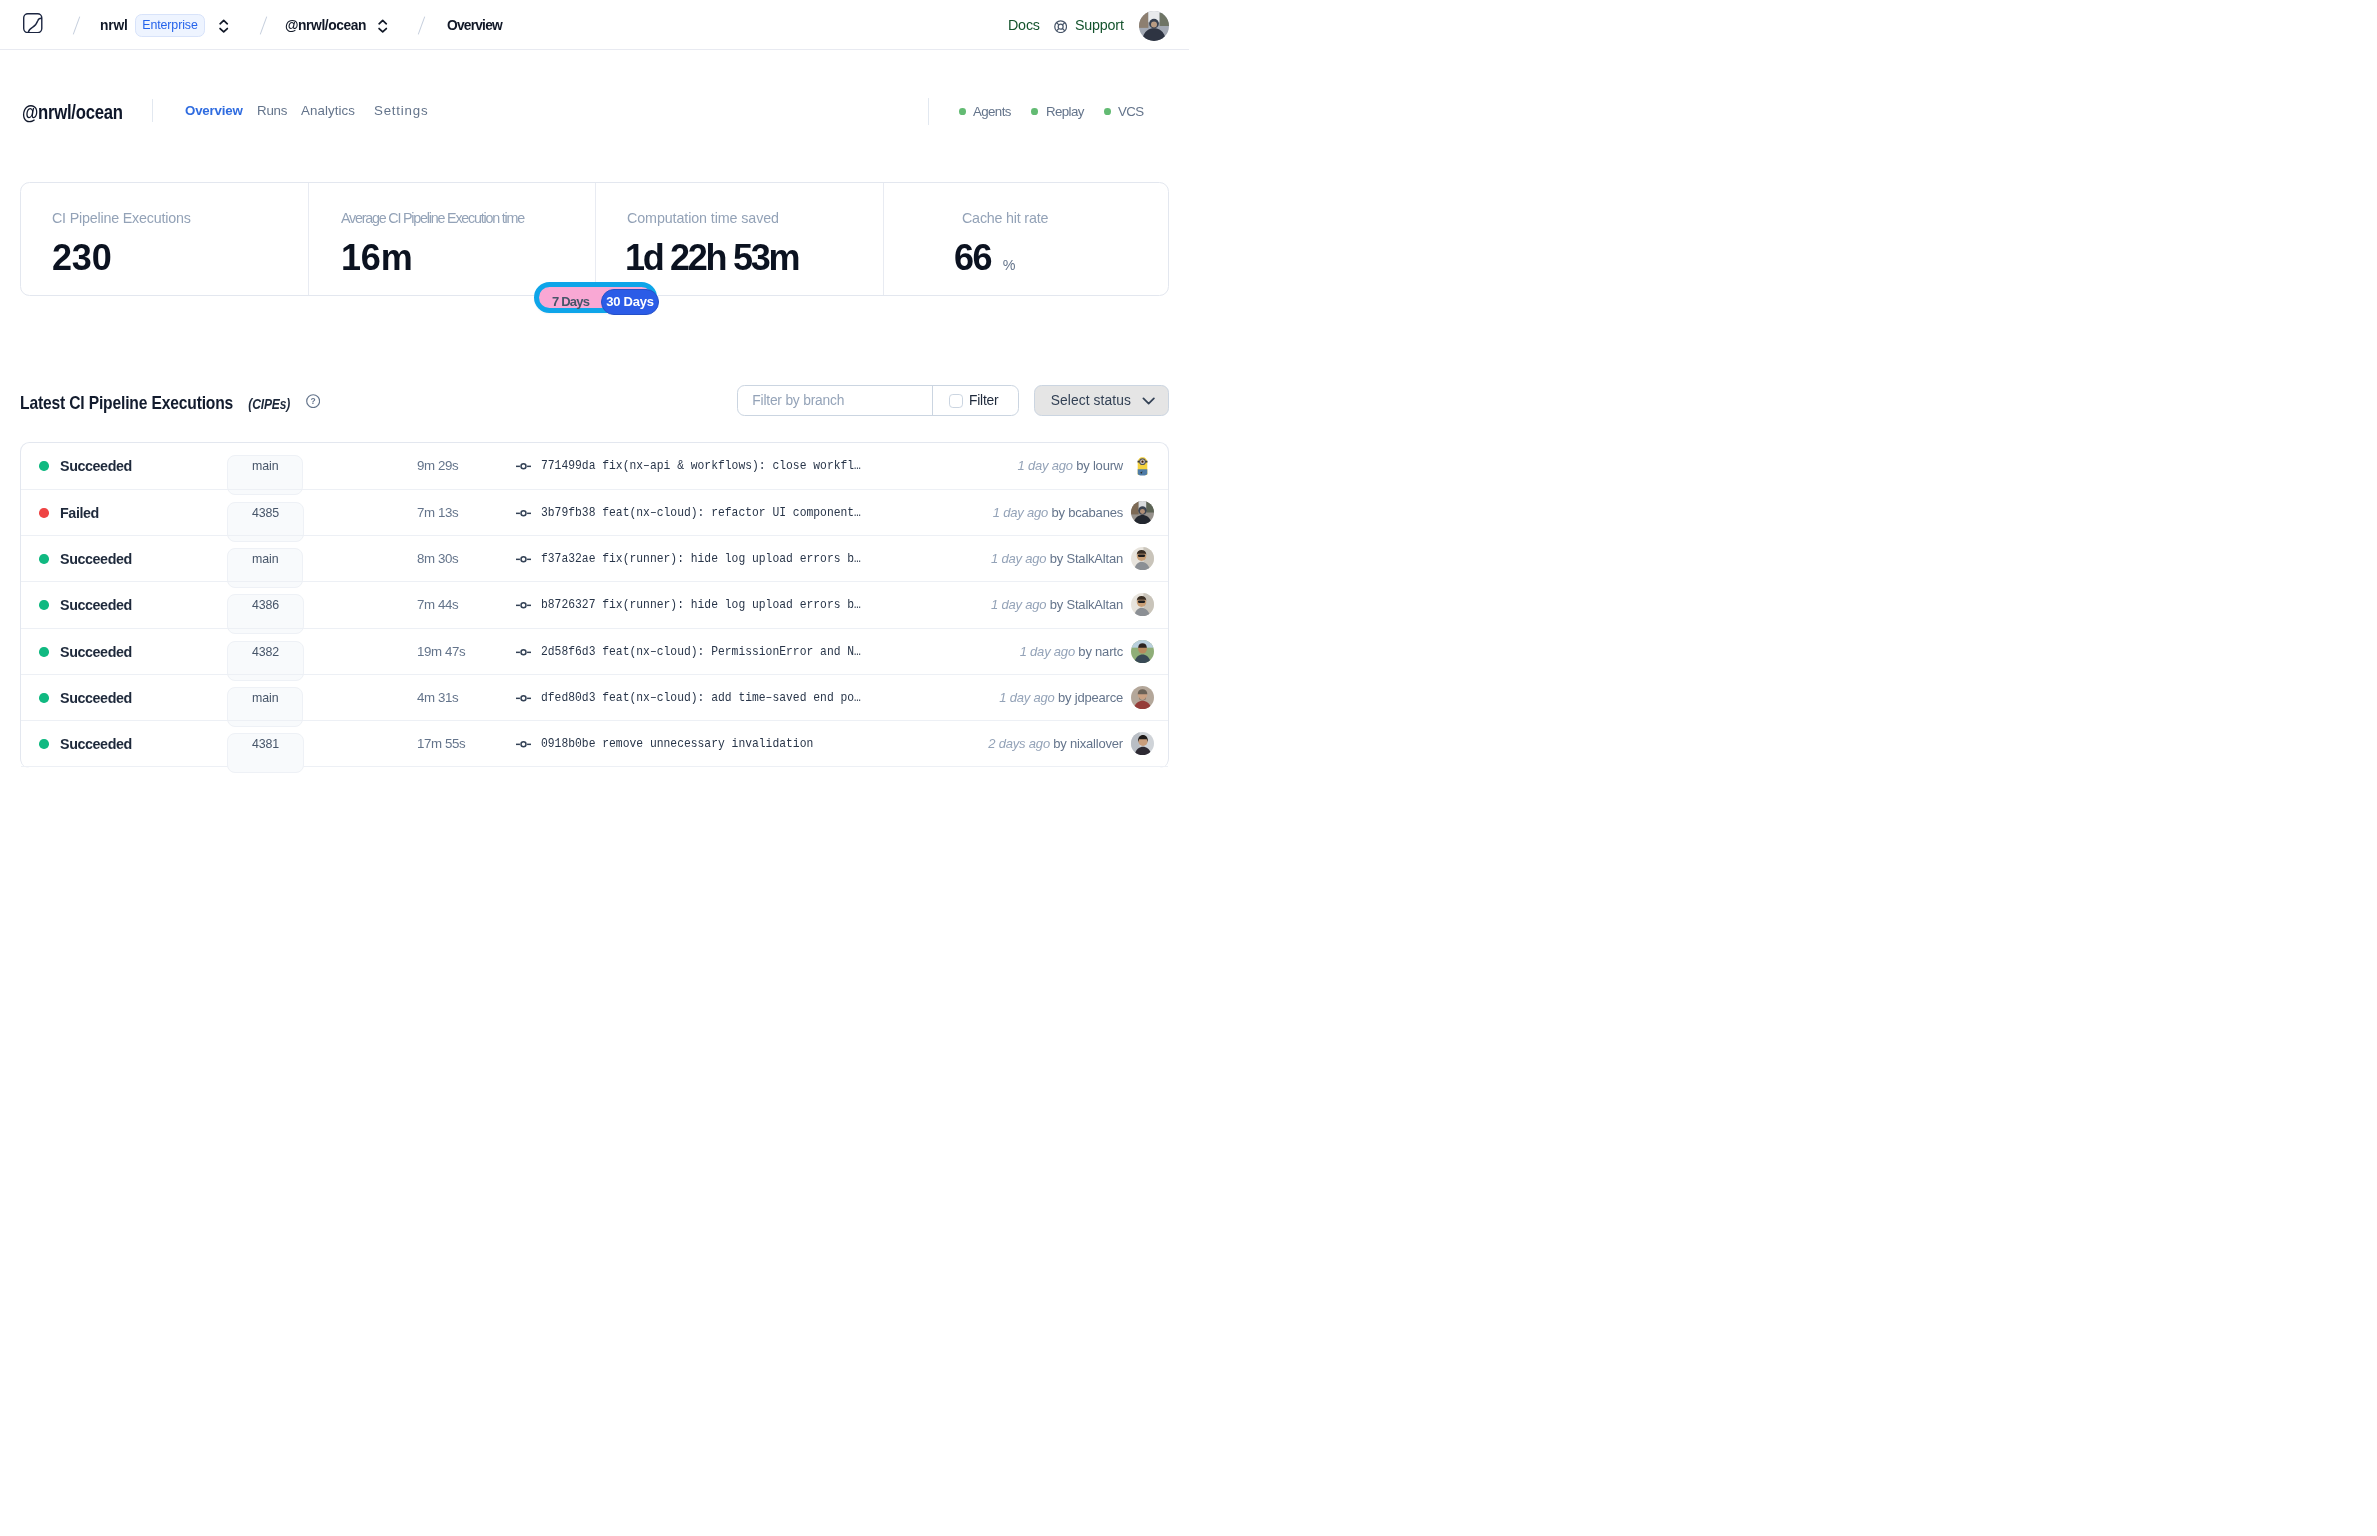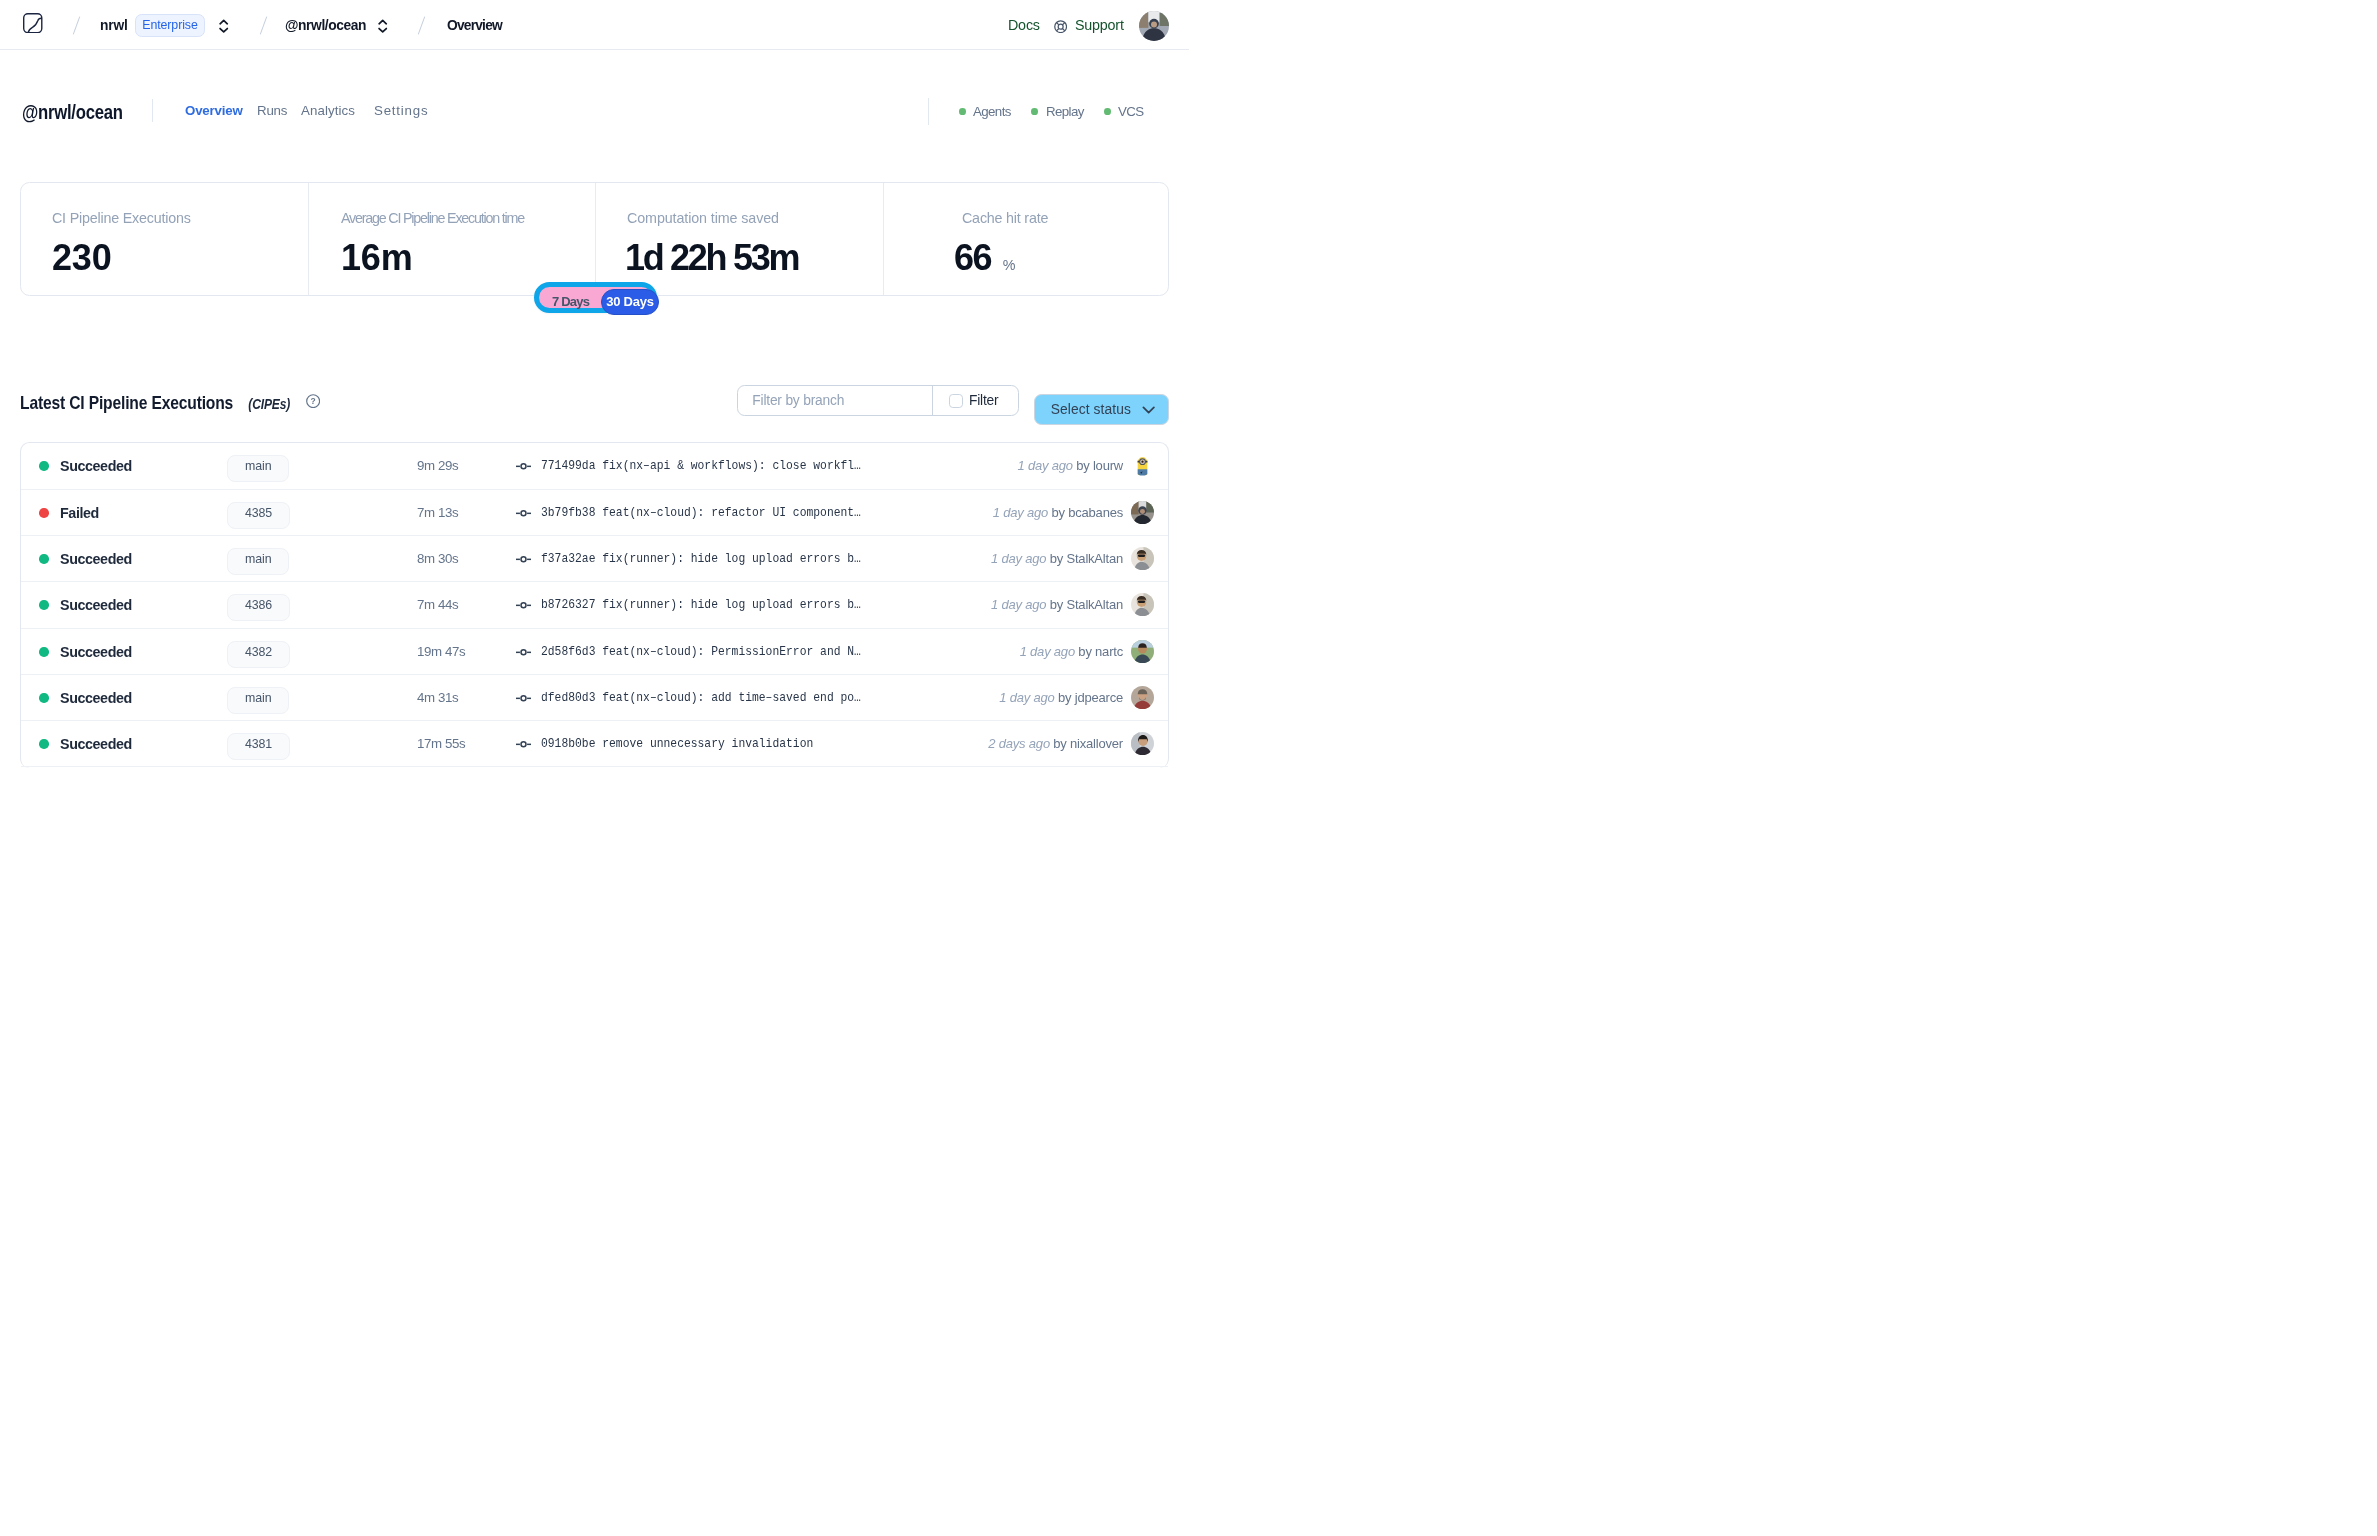--- a/index.html
+++ b/index.html
@@ -29,29 +29,29 @@
 #thirty { position:absolute; left:62px; top:1.9px; width:58px; height:26px; background:#2b5ce7; border:1px solid #2450c9; border-radius:13.3px; color:#fff; font-size:13px; font-weight:600; text-align:center; line-height:24px; letter-spacing:-0.2px; }
 
 #secheads { position:absolute; left:0; top:385px; width:1189px; height:38px; }
 #sectitle { position:absolute; left:20.4px; top:6.7px; font-size:18.5px; font-weight:700; color:#131c2e; letter-spacing:-0.2px; transform:scaleX(0.845); transform-origin:0 50%; }
 #sectitle i { font-size:14.3px; font-weight:600; color:#1e293b; letter-spacing:-0.2px; margin-left:18px; }
 #filterbox { position:absolute; left:737px; top:0; width:282px; height:31px; border:1px solid #cbd5e1; border-radius:7.6px; background:#fff; }
 #filterbox .ph { position:absolute; left:14.3px; top:0; line-height:29.5px; font-size:13.8px; color:#94a3b8; letter-spacing:-0.2px; }
 #fdiv { position:absolute; left:194px; top:0; width:1px; height:29.5px; background:#cbd5e1; }
 #cbx { position:absolute; left:211px; top:7.6px; width:14.3px; height:14.3px; border:1.4px solid #cbd5e1; border-radius:3.8px; background:#fff; }
 #exact { position:absolute; left:231px; top:0; line-height:29.5px; font-size:13.8px; color:#1e293b; letter-spacing:-0.2px; }
-#selstat { position:absolute; left:1034px; top:9px; width:135px; height:31px; border:1px solid #cbd5e1; border-radius:7.6px; background:#7dd3fc; }
+#selstat { position:absolute; left:1034px; top:0; width:135px; height:31px; border:1px solid #cbd5e1; border-radius:7.6px; background:#e5e5e5; }
 #selstat span { position:absolute; left:15.7px; top:0; line-height:29.5px; font-size:13.8px; font-weight:500; color:#334155; letter-spacing:0.1px; }
 
 #table { position:absolute; left:20px; top:442px; width:1149px; height:326px; background:#fff; border:1px solid #e3e7ef; border-radius:9.5px; border-bottom:none; }
 .row { position:absolute; left:0; width:1147px; height:46px; }
 .rdot { position:absolute; left:18px; top:18px; width:9.5px; height:9.5px; border-radius:50%; background:#10b981; }
 .rdot.red { background:#ef4444; }
 .rstat { position:absolute; left:39px; top:0; line-height:46px; font-size:14.3px; font-weight:600; color:#1e293b; letter-spacing:-0.4px; }
-.chip { position:absolute; left:206px; top:12px; height:27px; background:#f8fafc; border:1px solid #eef1f6; border-radius:8px; font-size:12.4px; font-weight:500; color:#475569; line-height:21px; padding:0 17px; letter-spacing:-0.1px; }
+.chip { position:absolute; left:206px; top:12px; height:40px; background:#f8fafc; border:1px solid #eef1f6; border-radius:8px; font-size:12.4px; font-weight:500; color:#475569; line-height:21px; padding:0 24px; letter-spacing:-0.1px; }
 .dur { position:absolute; left:396px; top:0; line-height:46px; font-size:13.3px; color:#64748b; letter-spacing:-0.4px; }
 .cicon { position:absolute; left:495px; top:20px; }
 .cmsg { position:absolute; left:520px; top:0; line-height:46px; font-family:"Liberation Mono", monospace; font-size:12.7px; color:#283549; white-space:pre; transform:scaleX(0.894); transform-origin:0 50%; }
 .meta { position:absolute; right:45px; top:0; line-height:46px; font-size:13px; color:#64748b; letter-spacing:-0.2px; text-align:right; }
 .meta i { color:#94a3b8; }
 .rav { position:absolute; right:13.8px; top:11.4px; width:23px; height:23px; border-radius:50%; overflow:hidden; }
 </style>
 </head>
 <body>
 

